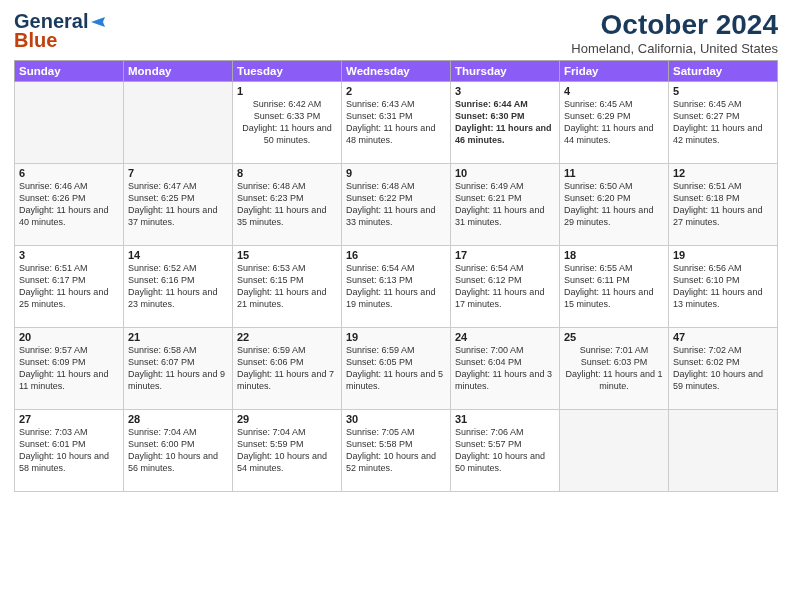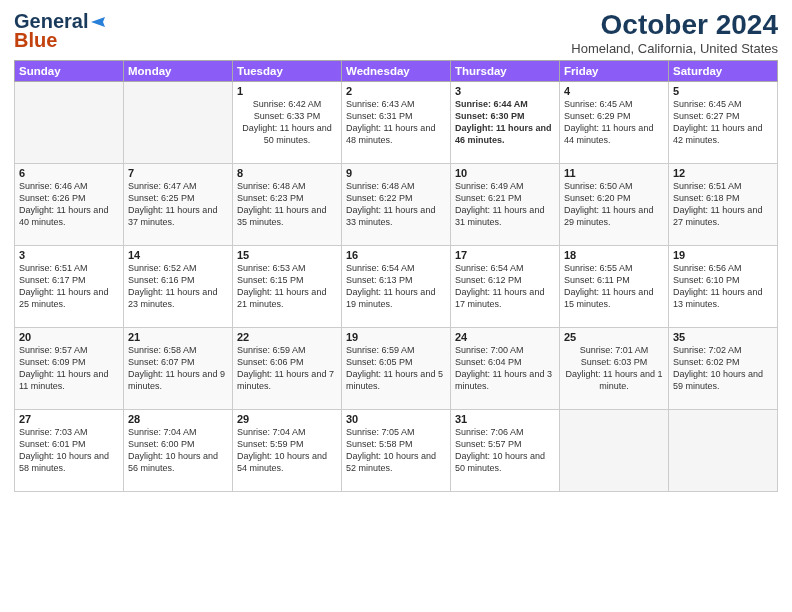--- a/index.html
+++ b/index.html
@@ -266,21 +266,21 @@
 Sunset: 6:04 PM
 Daylight: 11 hours and 3 minutes.</div>
           </td>
           <td>
             <span class="day-num">25</span>
             <div class="cell-content" style="white-space: pre-line; text-align: center;">Sunrise: 7:01 AM
 Sunset: 6:03 PM
 Daylight: 11 hours and 1 minute.</div>
           </td>
           <td>
-            <span class="day-num">35</span>
+            <span class="day-num">47</span>
             <div class="cell-content" style="white-space: pre-line;">Sunrise: 7:02 AM
 Sunset: 6:02 PM
 Daylight: 10 hours and 59 minutes.</div>
           </td>
         </tr>
         <tr>
           <td>
             <span class="day-num">27</span>
             <div class="cell-content" style="white-space: pre-line;">Sunrise: 7:03 AM
 Sunset: 6:01 PM

